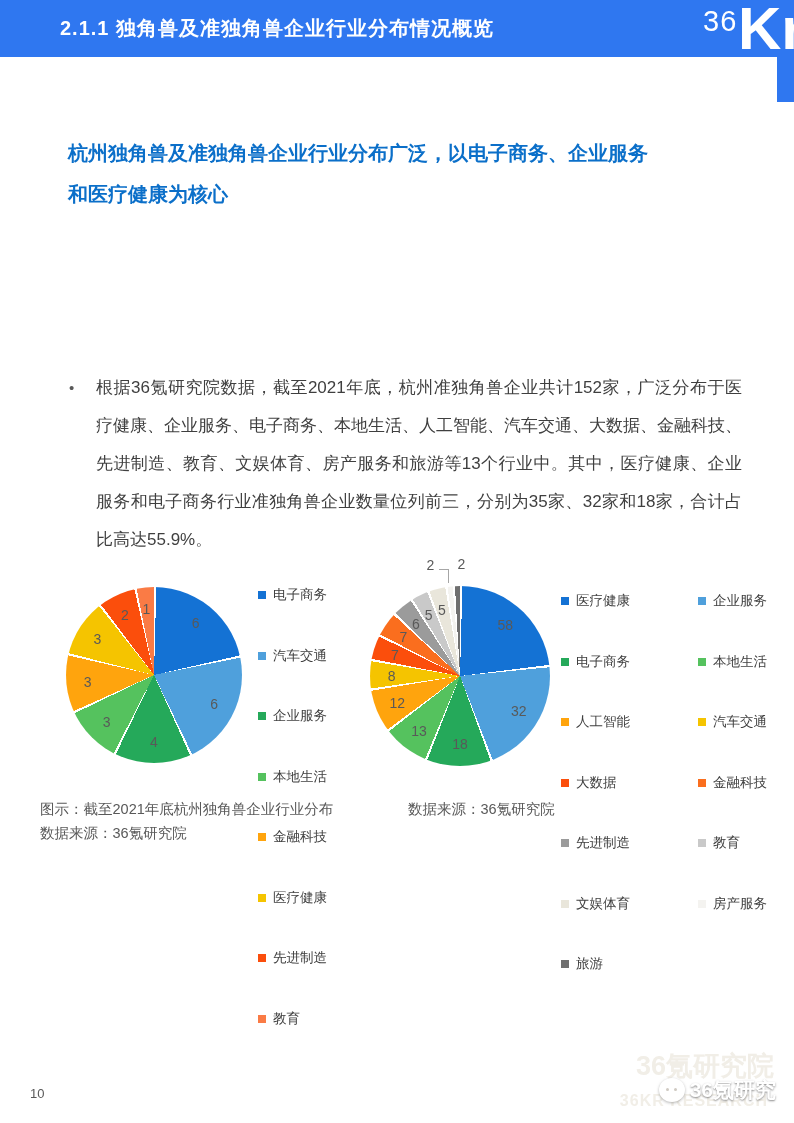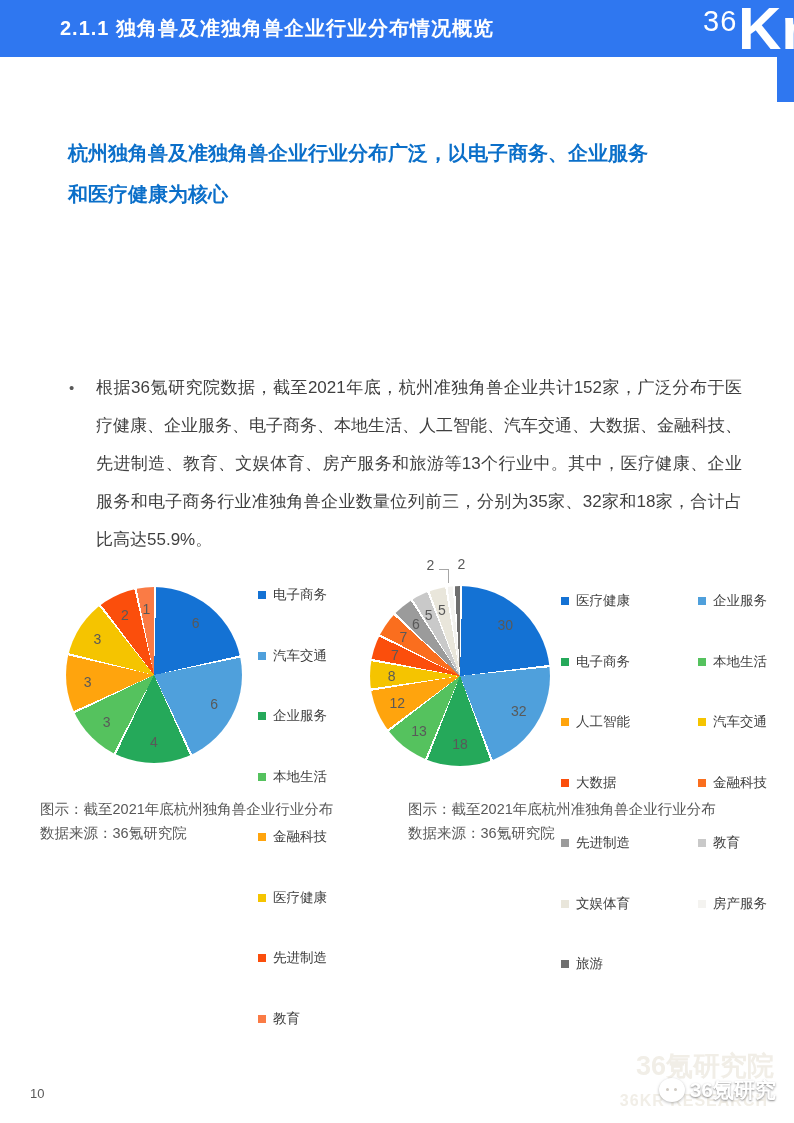--- a/index.html
+++ b/index.html
@@ -109,21 +109,21 @@
         <span class="legend-marker" style="background: rgb(251, 78, 12);"></span>
         <span class="legend-label">先进制造</span>
       </div>
       <div class="legend-item">
         <span class="legend-marker" style="background: rgb(250, 123, 69);"></span>
         <span class="legend-label">教育</span>
       </div>
     </div>
 
   <div class="pie pie2" style="background: conic-gradient(rgb(255, 255, 255) 0deg, rgb(255, 255, 255) 1.5deg, rgb(20, 114, 212) 1.5deg, rgb(20, 114, 212) 82.8947deg, rgb(255, 255, 255) 82.8947deg, rgb(255, 255, 255) 84.3947deg, rgb(79, 160, 220) 84.3947deg, rgb(79, 160, 220) 158.684deg, rgb(255, 255, 255) 158.684deg, rgb(255, 255, 255) 160.184deg, rgb(37, 169, 90) 160.184deg, rgb(37, 169, 90) 201.316deg, rgb(255, 255, 255) 201.316deg, rgb(255, 255, 255) 202.816deg, rgb(85, 194, 94) 202.816deg, rgb(85, 194, 94) 232.105deg, rgb(255, 255, 255) 232.105deg, rgb(255, 255, 255) 233.605deg, rgb(255, 164, 13) 233.605deg, rgb(255, 164, 13) 260.526deg, rgb(255, 255, 255) 260.526deg, rgb(255, 255, 255) 262.026deg, rgb(245, 196, 0) 262.026deg, rgb(245, 196, 0) 279.474deg, rgb(255, 255, 255) 279.474deg, rgb(255, 255, 255) 280.974deg, rgb(251, 78, 12) 280.974deg, rgb(251, 78, 12) 296.053deg, rgb(255, 255, 255) 296.053deg, rgb(255, 255, 255) 297.553deg, rgb(250, 110, 30) 297.553deg, rgb(250, 110, 30) 312.632deg, rgb(255, 255, 255) 312.632deg, rgb(255, 255, 255) 314.132deg, rgb(155, 155, 155) 314.132deg, rgb(155, 155, 155) 326.842deg, rgb(255, 255, 255) 326.842deg, rgb(255, 255, 255) 328.342deg, rgb(201, 201, 201) 328.342deg, rgb(201, 201, 201) 338.684deg, rgb(255, 255, 255) 338.684deg, rgb(255, 255, 255) 340.184deg, rgb(233, 230, 219) 340.184deg, rgb(233, 230, 219) 350.526deg, rgb(255, 255, 255) 350.526deg, rgb(255, 255, 255) 352.026deg, rgb(244, 243, 240) 352.026deg, rgb(244, 243, 240) 355.263deg, rgb(255, 255, 255) 355.263deg, rgb(255, 255, 255) 356.763deg, rgb(111, 111, 111) 356.763deg, rgb(111, 111, 111) 360deg);">
-      <span class="pie-label" style="left: 135.276px; top: 38.7298px;">30</span>
+      <span class="pie-label" style="left: 135.276px; top: 38.7298px;">58</span>
       <span class="pie-label" style="left: 148.759px; top: 125.013px;">32</span>
       <span class="pie-label" style="left: 90px; top: 158.4px;">18</span>
       <span class="pie-label" style="left: 49.1124px; top: 144.834px;">13</span>
       <span class="pie-label" style="left: 27.3611px; top: 117.476px;">12</span>
       <span class="pie-label" style="left: 21.6px; top: 90px;">8</span>
       <span class="pie-label" style="left: 24.8609px; top: 69.1323px;">7</span>
       <span class="pie-label" style="left: 33.5232px; top: 51.4133px;">7</span>
       <span class="pie-label" style="left: 45.7931px; top: 37.805px;">6</span>
       <span class="pie-label" style="left: 58.6954px; top: 29.184px;">5</span>
       <span class="pie-label" style="left: 71.842px; top: 24.0542px;">5</span>
@@ -184,21 +184,20 @@
         <span class="legend-marker" style="background: rgb(111, 111, 111);"></span>
         <span class="legend-label">旅游</span>
       </div>
     </div>
 
   <div class="caption cap-left">
     <div>图示：截至2021年底杭州独角兽企业行业分布</div>
     <div>数据来源：36氪研究院</div>
   </div>
   <div class="caption cap-right">
-    <div>图示：截至2021年底杭州准独角兽企业行业分布</div>
     <div>数据来源：36氪研究院</div>
   </div>
 
   <div class="page-number">10</div>
   <div class="watermark">
     <div class="wm-line1">36氪研究院</div>
     <div class="wm-line2">36KR RESEARCH</div>
     <div class="wm-badge">
       <span class="wm-mascot"></span>
       <span class="wm-badge-text">36氪研究</span>

